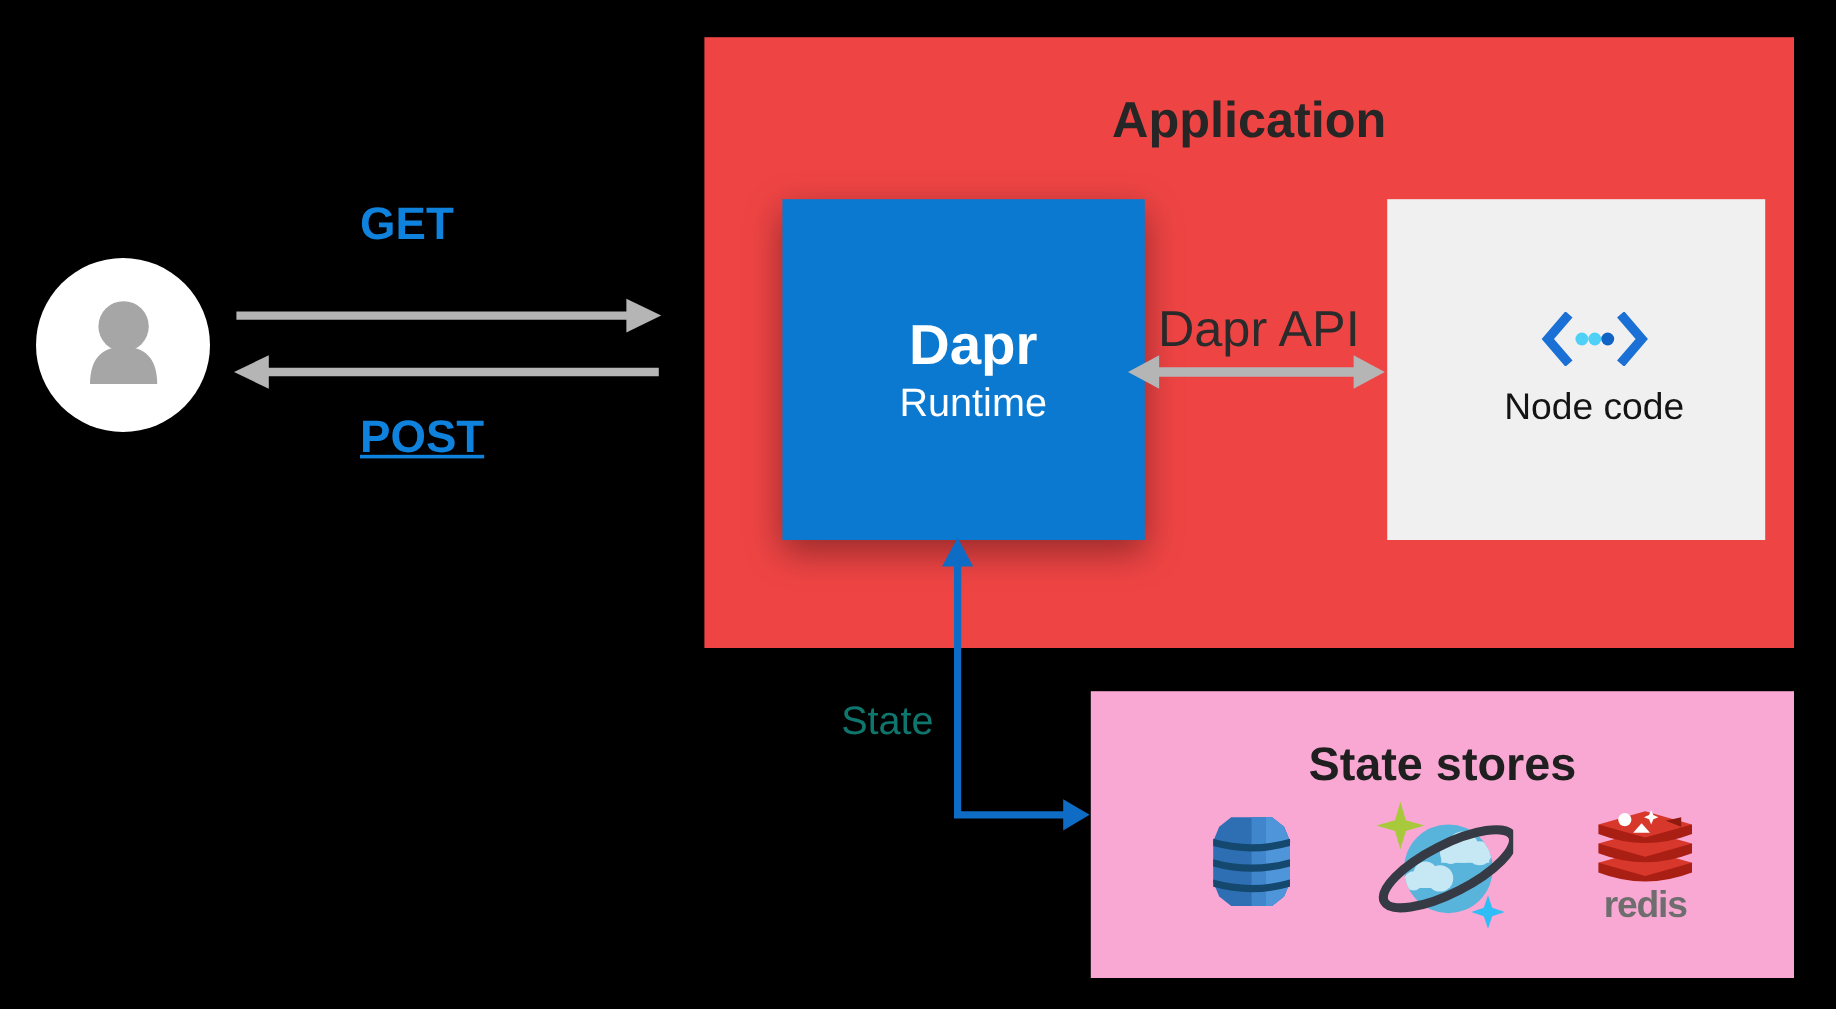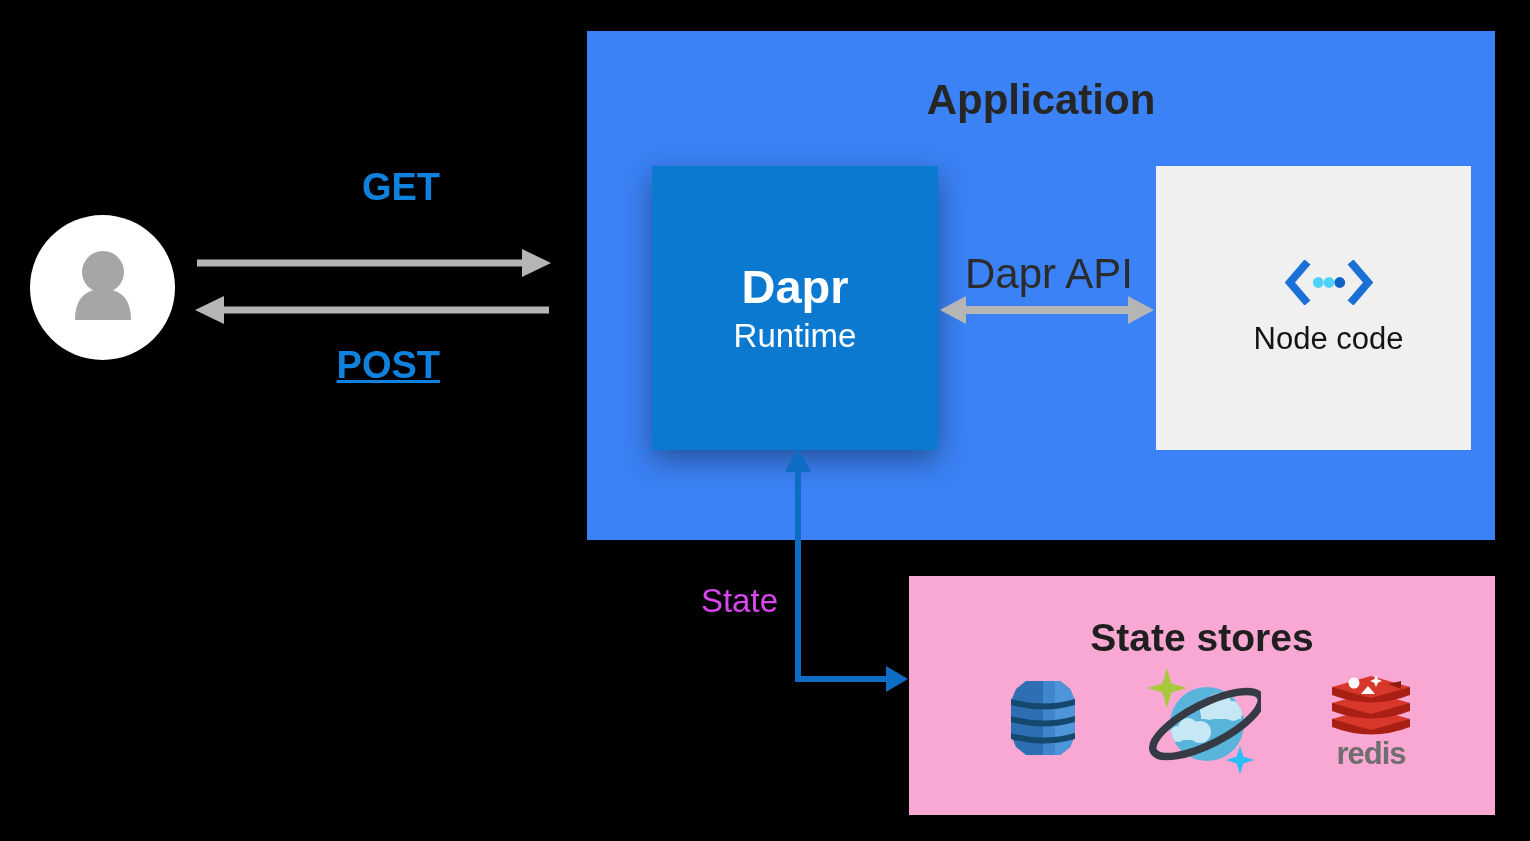--- a/index.html
+++ b/index.html
@@ -11,57 +11,57 @@
   .abs{position:absolute;}
 
   
   .person-circle{
     left:30px;top:215px;width:145px;height:145px;border-radius:50%;
     background:#ffffff;display:flex;align-items:center;justify-content:center;
   }
 
   
   .http-label{
-    left:300px;width:140px;text-align:right;
+    left:300px;width:140px;text-align:left;
     color:#0f82dd;font-size:38px;font-weight:700;letter-spacing:0;
   }
   .get-label{top:166px;}
   .post-label{top:344px;text-decoration:underline;}
 
   
   .arrow-layer{left:0;top:0;width:1530px;height:841px;pointer-events:none;z-index:5;}
 
   
-  .app-box{left:587px;top:31px;width:908px;height:509px;background:#3b82f6;}
+  .app-box{left:587px;top:31px;width:908px;height:509px;background:#ef4444;}
   .app-title{
     left:0;right:0;top:45px;text-align:center;
     color:#262626;font-size:42px;font-weight:700;
   }
   .dapr-box{
     left:65px;top:135px;width:286px;height:284px;background:#0b79d0;
     box-shadow:0 10px 28px rgba(0,0,0,0.38);
     display:flex;flex-direction:column;align-items:center;justify-content:center;
-    color:#ffffff;z-index:2;
+    color:#ffffff;z-index:2;padding-left:16px;
   }
   .dapr-title{font-size:47px;font-weight:700;line-height:1.1;}
   .dapr-subtitle{font-size:33px;font-weight:400;margin-top:4px;}
   .node-box{
     left:569px;top:135px;width:285px;height:284px;background:#f0f0f1;
     display:flex;flex-direction:column;align-items:center;justify-content:center;padding-left:30px;
   }
   .node-label{font-size:31px;color:#141414;margin-top:16px;}
   .dapr-api-label{
     left:355px;top:219px;width:214px;text-align:center;
     color:#2b2b2b;font-size:42px;
   }
 
   
   .state-mgmt-label{
     left:540px;top:581px;width:238px;text-align:right;
-    color:#d946ef;font-size:33px;line-height:40px;font-weight:400;
+    color:#0f766e;font-size:33px;line-height:40px;font-weight:400;
   }
 
   
   .stores-box{left:909px;top:576px;width:586px;height:239px;background:#f9a8d4;}
   .stores-title{
     left:0;right:0;top:40px;text-align:center;
     color:#1f1f1f;font-size:39px;font-weight:700;
   }
   .store-icon{position:absolute;}
   .icon-dynamodb{left:100px;top:104px;}

